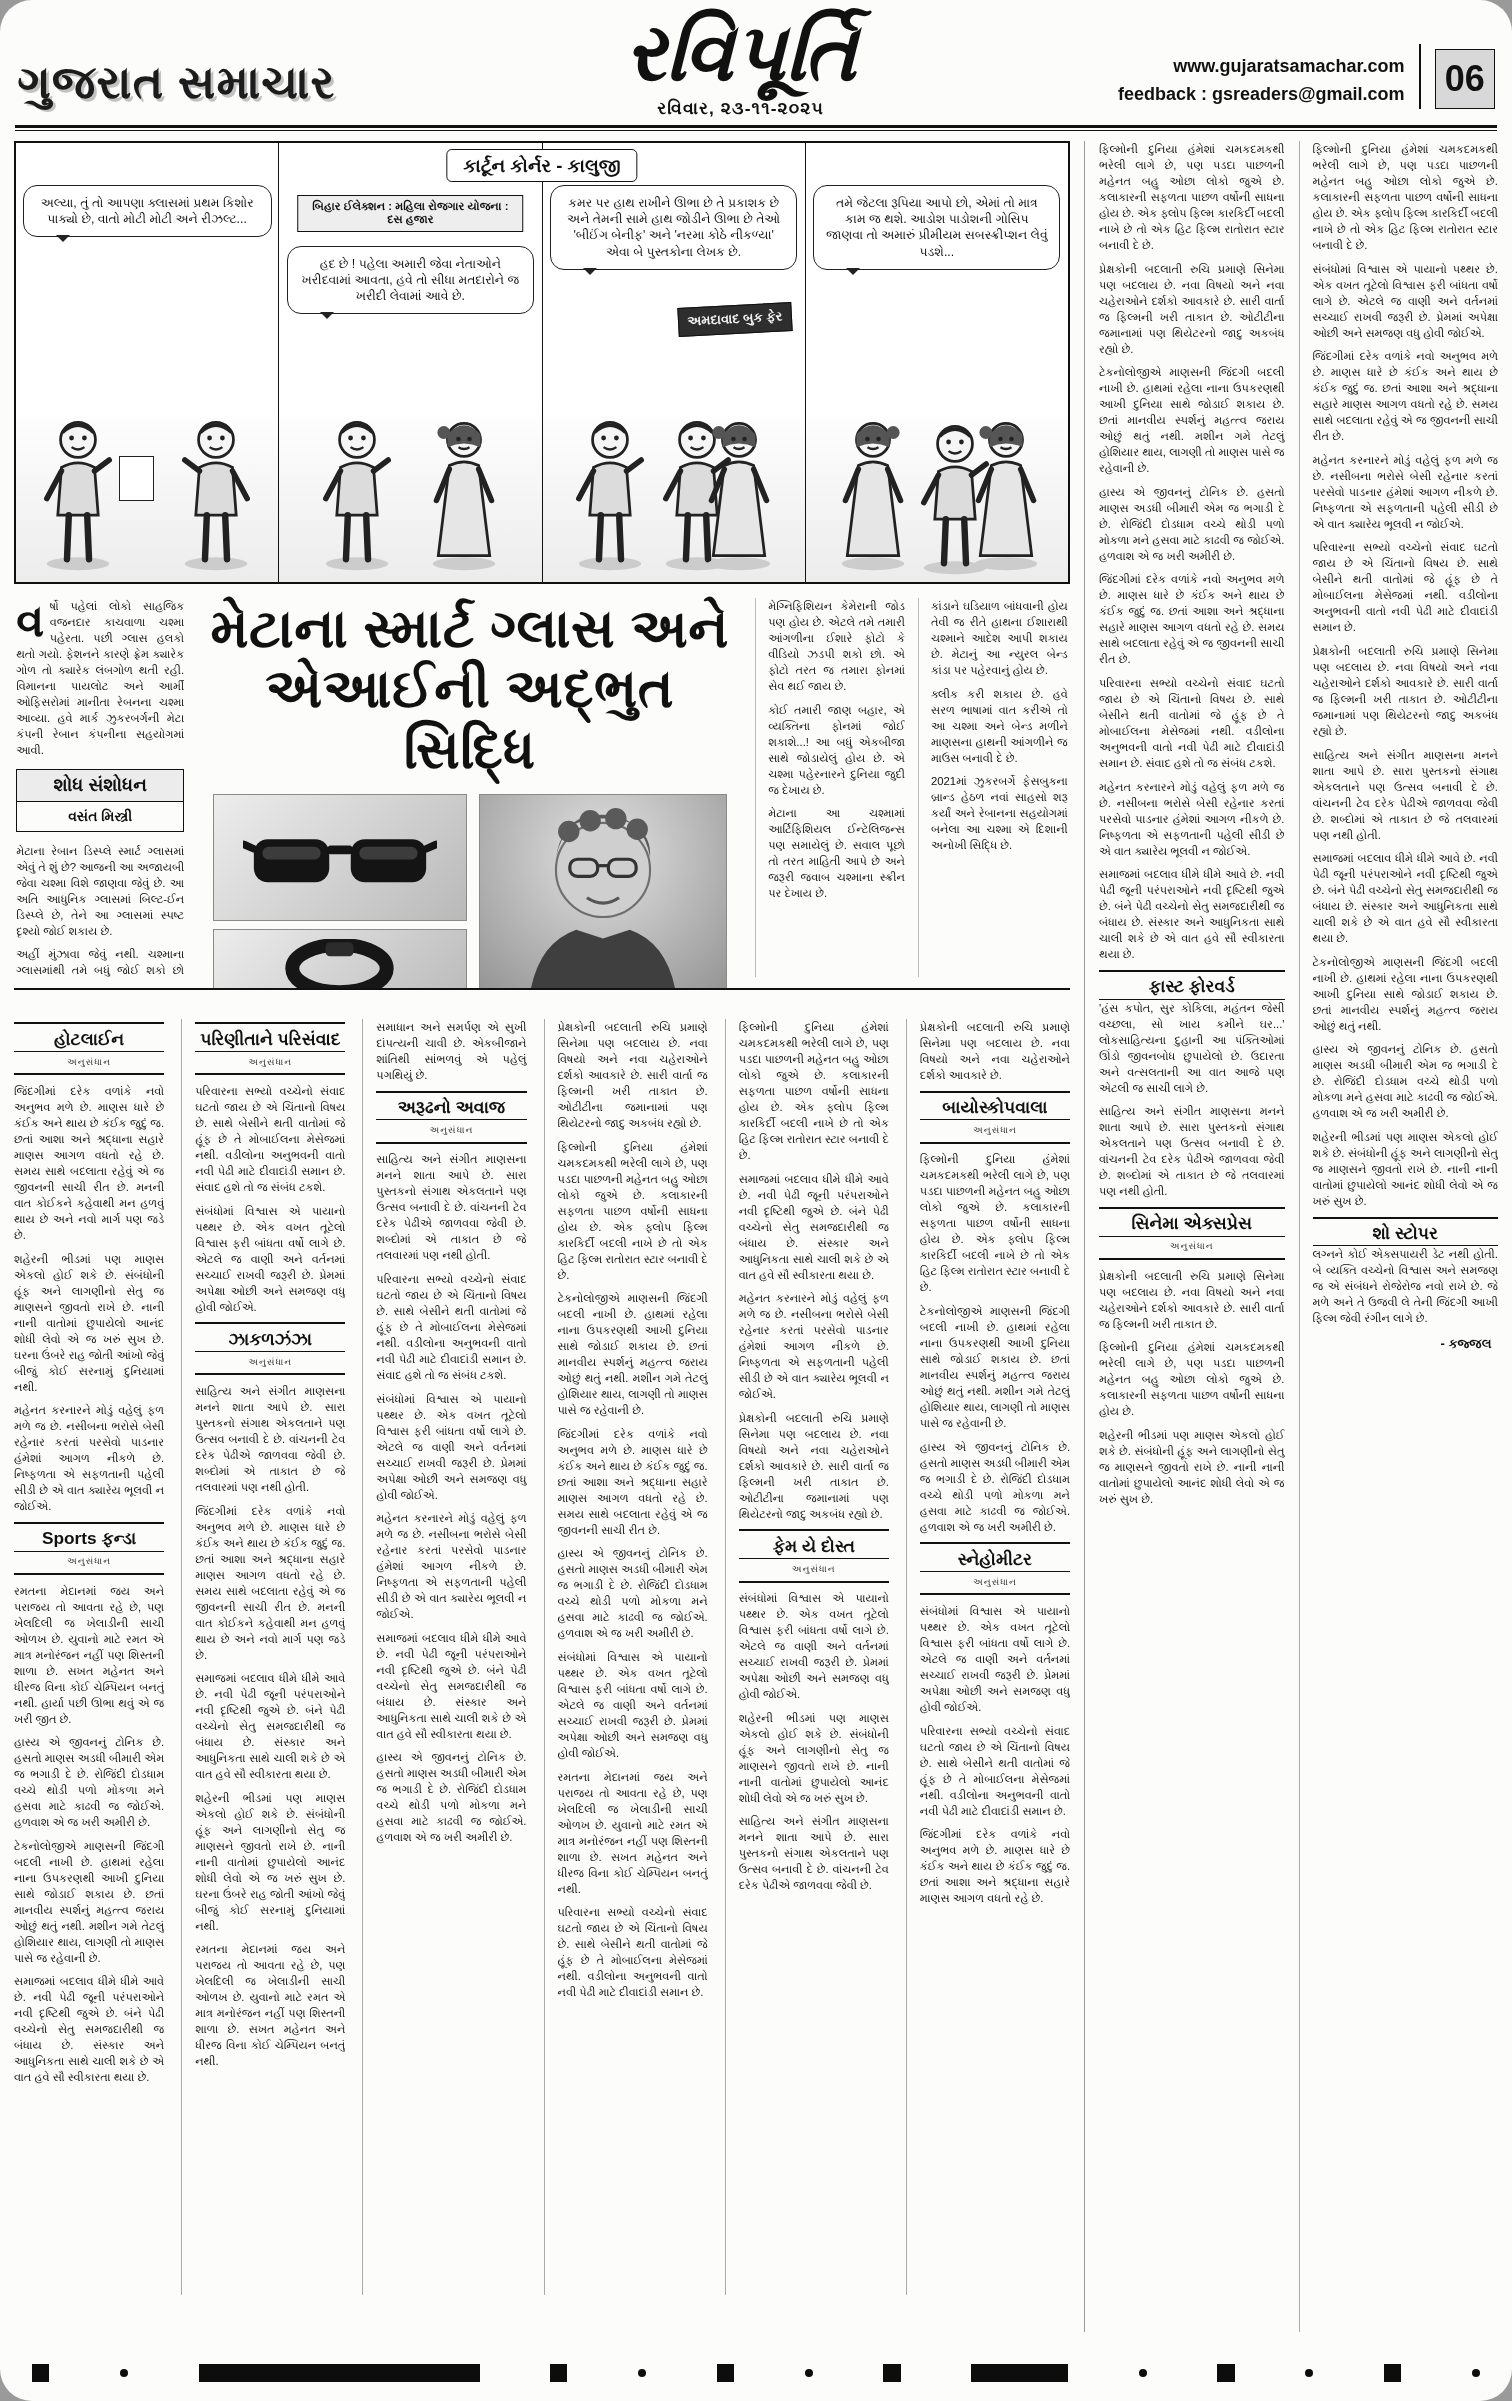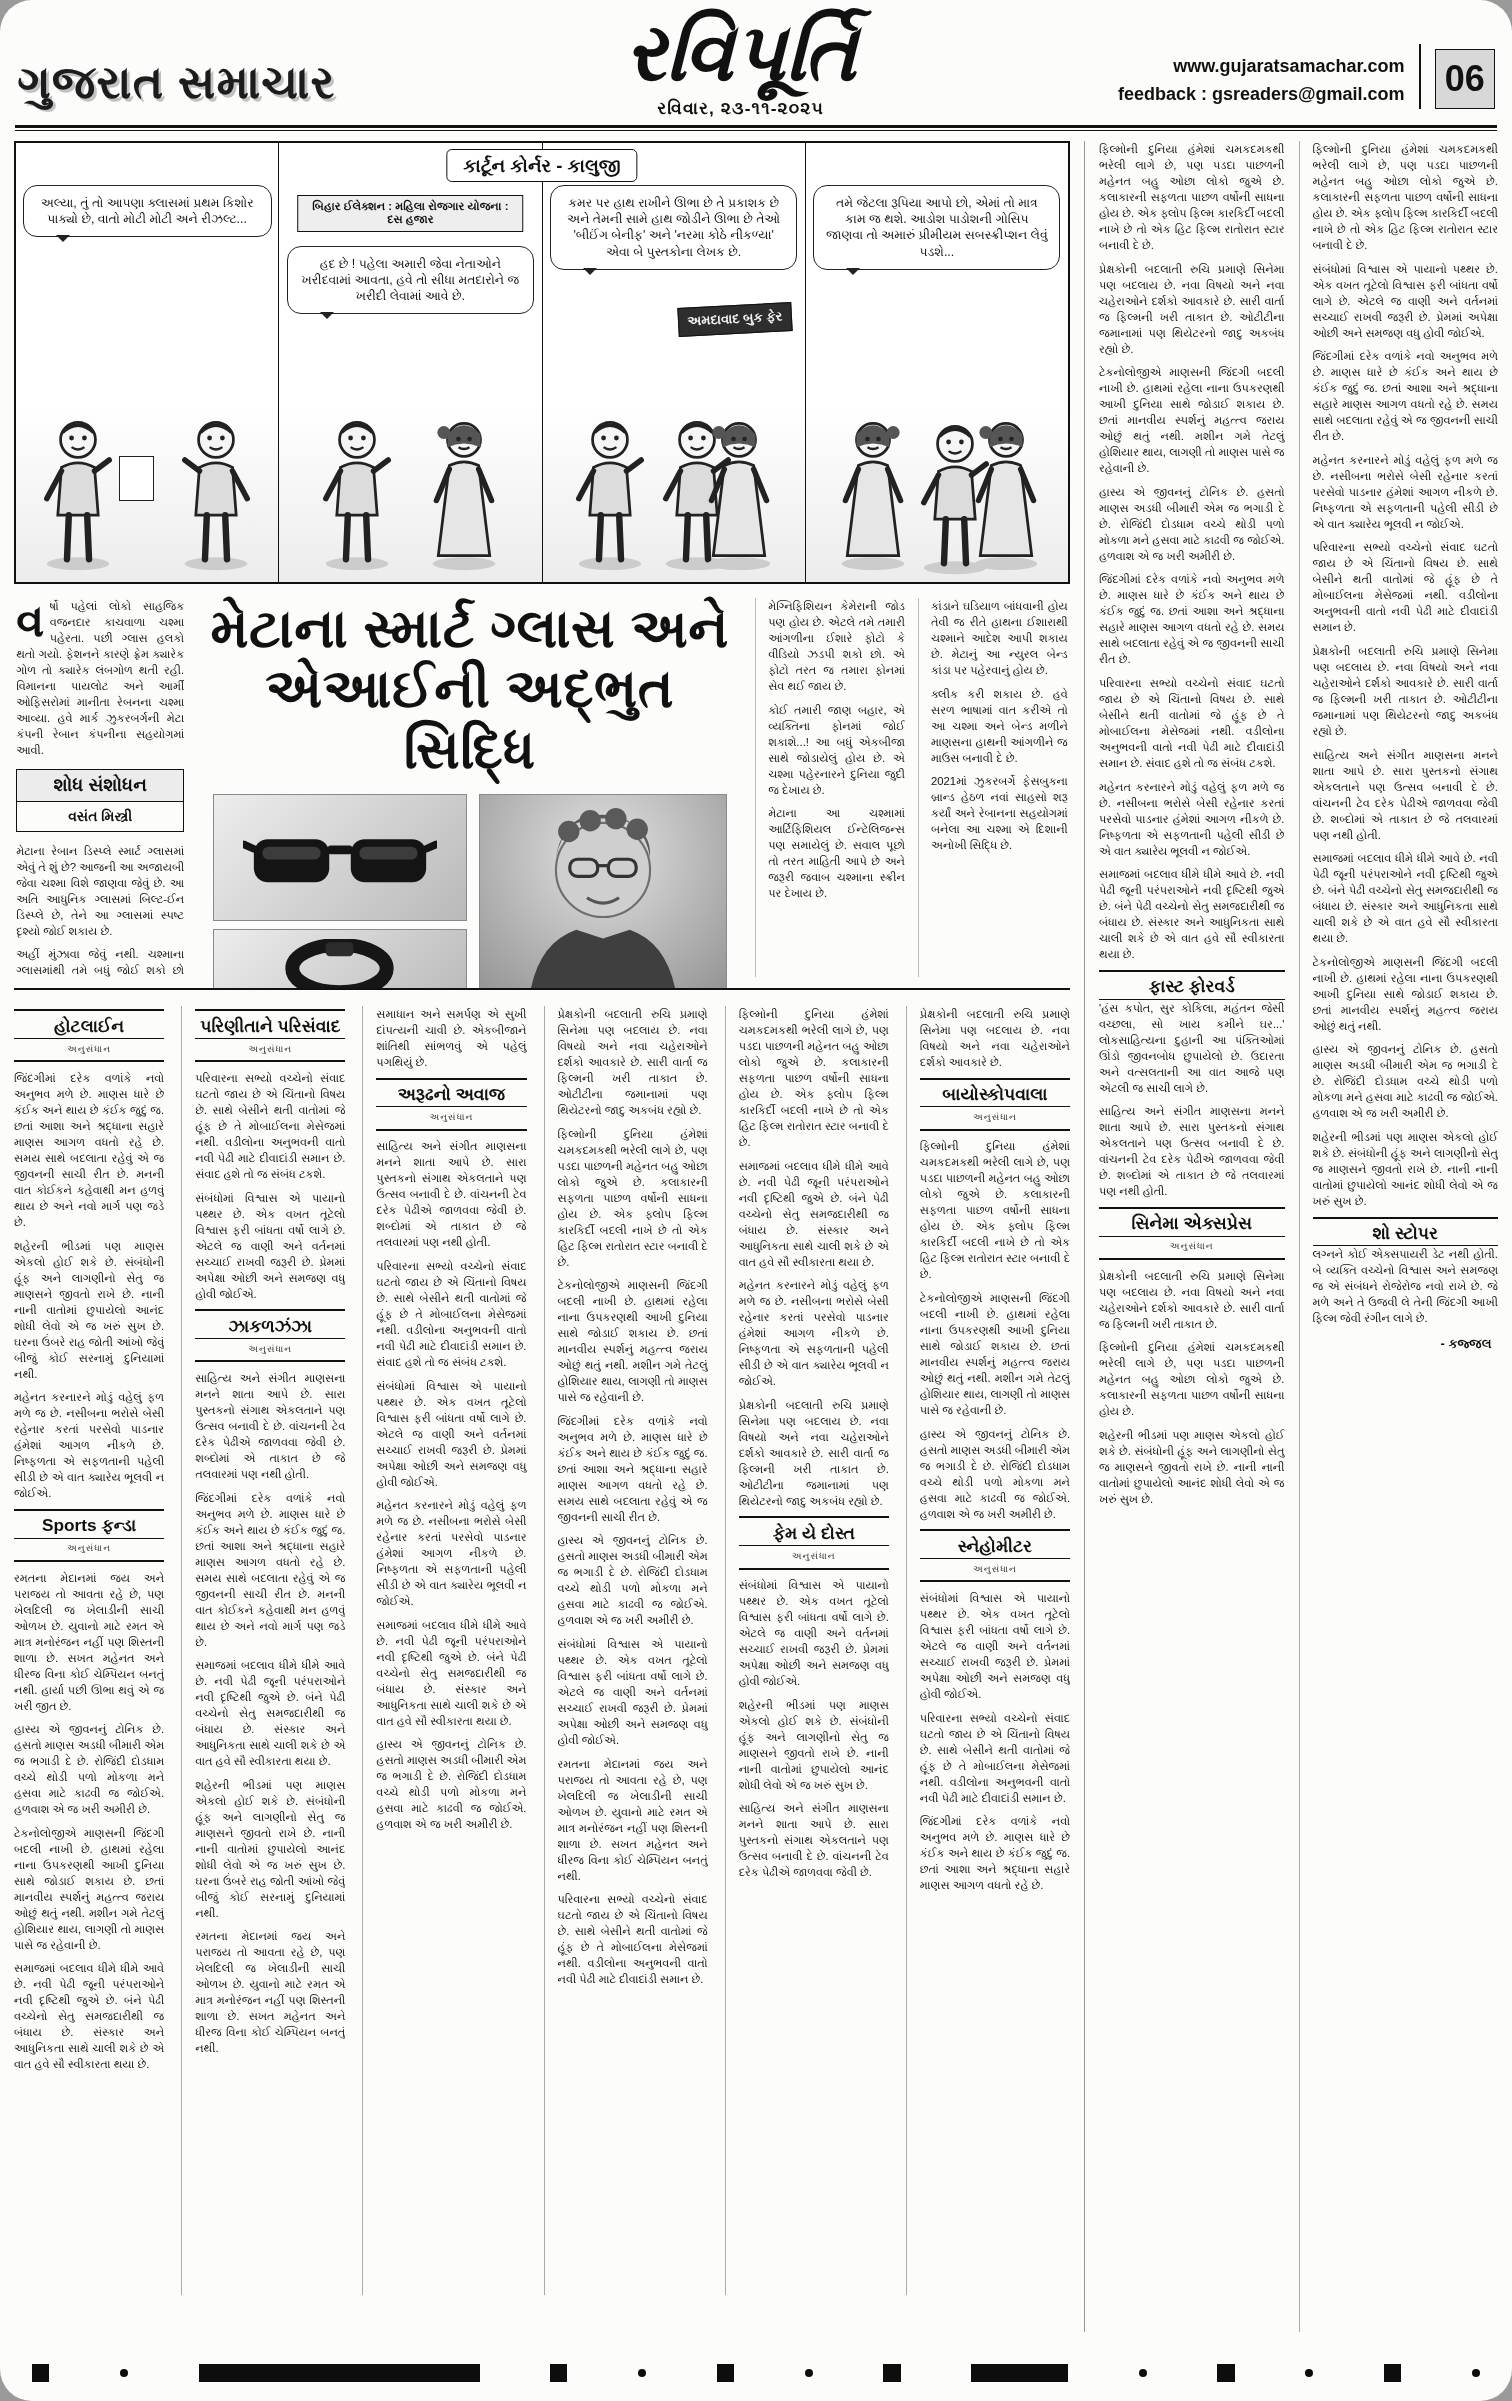--- a/index.html
+++ b/index.html
@@ -76,21 +76,21 @@
   .img-glasses { height:127px; }
   .img-band { height:80px; }
   .img-portrait { width:248px; height:215px; background:radial-gradient(circle at 50% 28%, #e2e2e2, #8f8f8f); }
   .kicker-box { border:1.6px solid #111; margin:10.8px 0; text-align:center; }
   .kicker-title { font-size:18.4px; font-weight:800; padding:7.6px 3.2px; border-bottom:1.6px solid #111; background:#ececec; }
   .kicker-author { font-size:14px; font-weight:600; padding:6.5px 3.2px; }
   .para { margin-bottom:7.6px; }
   .lead::first-letter { font-size:45px; font-weight:800; float:left; line-height:.85; padding:4.3px 5.4px 0 0; }
 
   
-  .bodycols { display:flex; gap:17px; height:1305px; overflow:hidden; padding-top:16px; }
+  .bodycols { display:flex; gap:17px; height:1305px; overflow:hidden; padding-top:29px; }
   .bcol { flex:1; font-size:11.3px; line-height:16px; text-align:justify; overflow:hidden; }
   .bcol + .bcol { border-left:0.5px solid #aaa; padding-left:13px; }
   .sec-head { border-top:2.2px solid #111; border-bottom:0.5px solid #111; text-align:center; font-weight:800; font-size:17.3px; padding:6.5px 1.1px 4.3px; margin-top:3.2px; }
   .sec-sub { text-align:center; font-size:9.2px; letter-spacing:1.1px; border-bottom:2.2px solid #111; padding:1.6px 0 3.8px; margin-bottom:7.6px; color:#333; }
   .sig { text-align:right; font-weight:800; font-size:13px; padding:2.2px 6.5px 7.6px 0; }
 
   
   .footmarks { position:absolute; left:32px; right:32px; bottom:16px; height:24px; display:flex; align-items:center; justify-content:space-between; }
   .sq { width:17.3px; height:17.3px; background:#0d0d0d; display:inline-block; }
   .dot { width:8px; height:8px; border-radius:50%; background:#0d0d0d; display:inline-block; }

